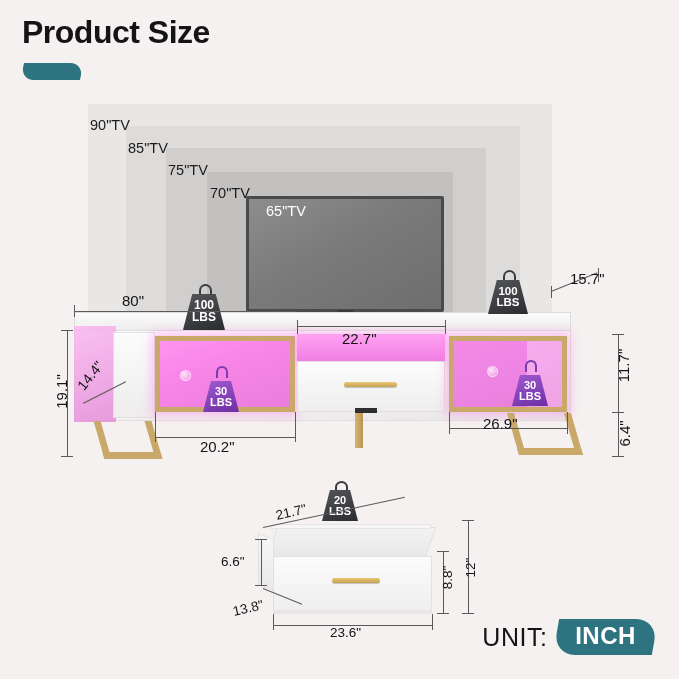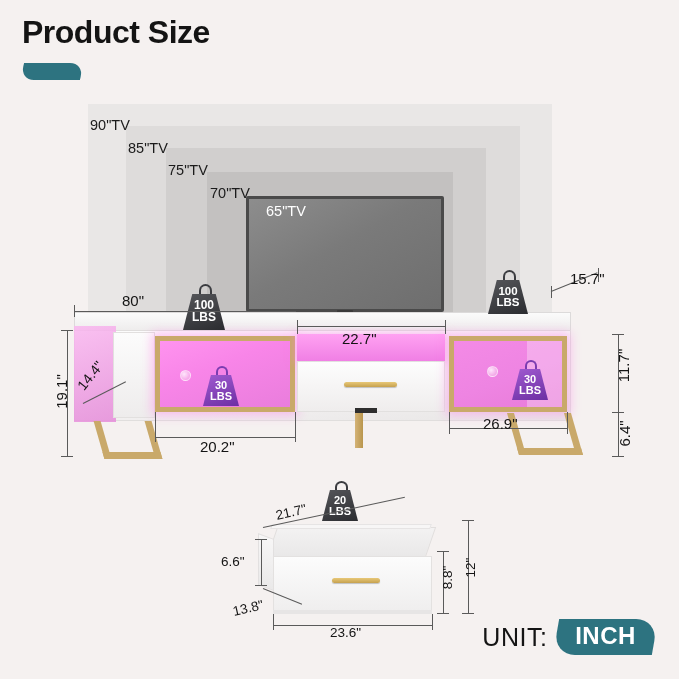--- a/index.html
+++ b/index.html
@@ -111,21 +111,21 @@
     color:#fff;font-weight:bold;line-height:0.98;
     text-align:center;
     clip-path:polygon(22% 0,78% 0,100% 100%,0% 100%);
   }
   .weight .hook{
     position:absolute;border-radius:50% 50% 0 0;
     border-style:solid;border-bottom:none;
   }
   .w-dark .body{background:linear-gradient(160deg,#55565a,#2b2c30);text-align:right;}
   .w-dark .hook{border-color:#3b3c40;}
-  .w-purple .body{background:linear-gradient(160deg,#a05ad0,#6d2fa3);}
+  .w-purple .body{background:linear-gradient(160deg,#a05ad0,#6d2fa3);margin-top:6px;}
   .w-purple .hook{border-color:#7b3cb0;}
 
   
   .dim{
     font-size:15px;font-weight:500;color:#141414;white-space:nowrap;
   }
   .dim.sm{font-size:13.5px;}
   .line{background:#5a5a5a;}
   .line.h{height:1px;}
   .line.v{width:1px;}

